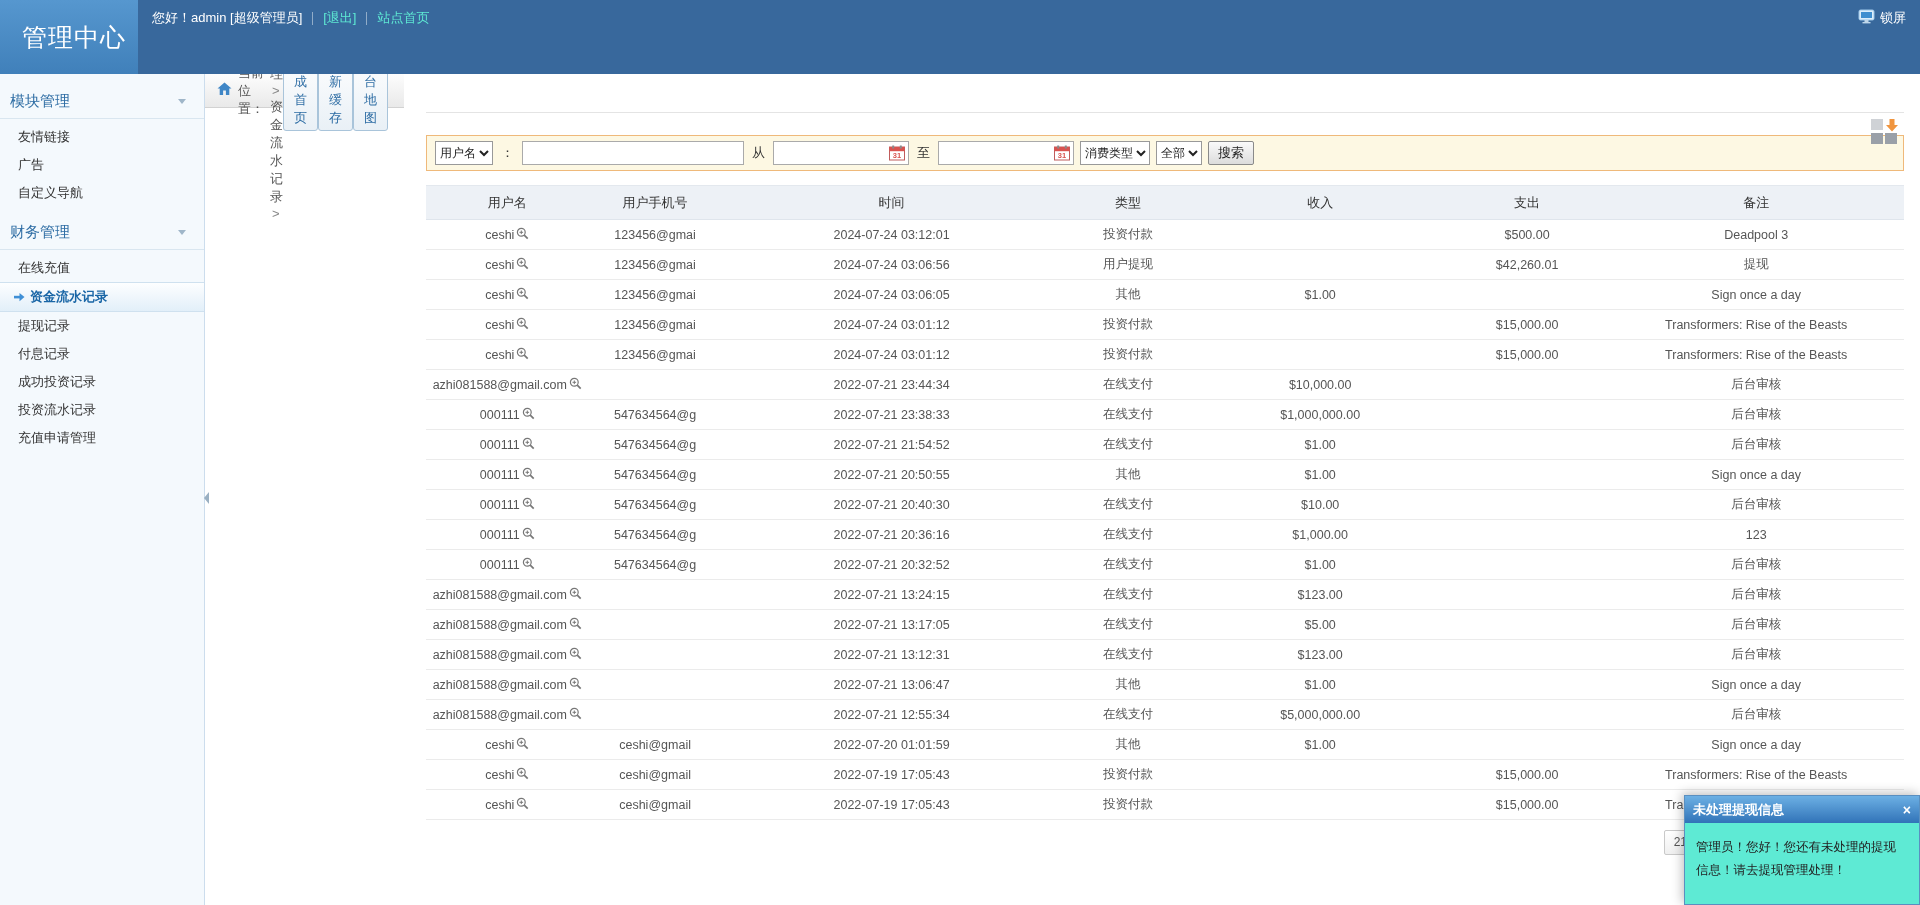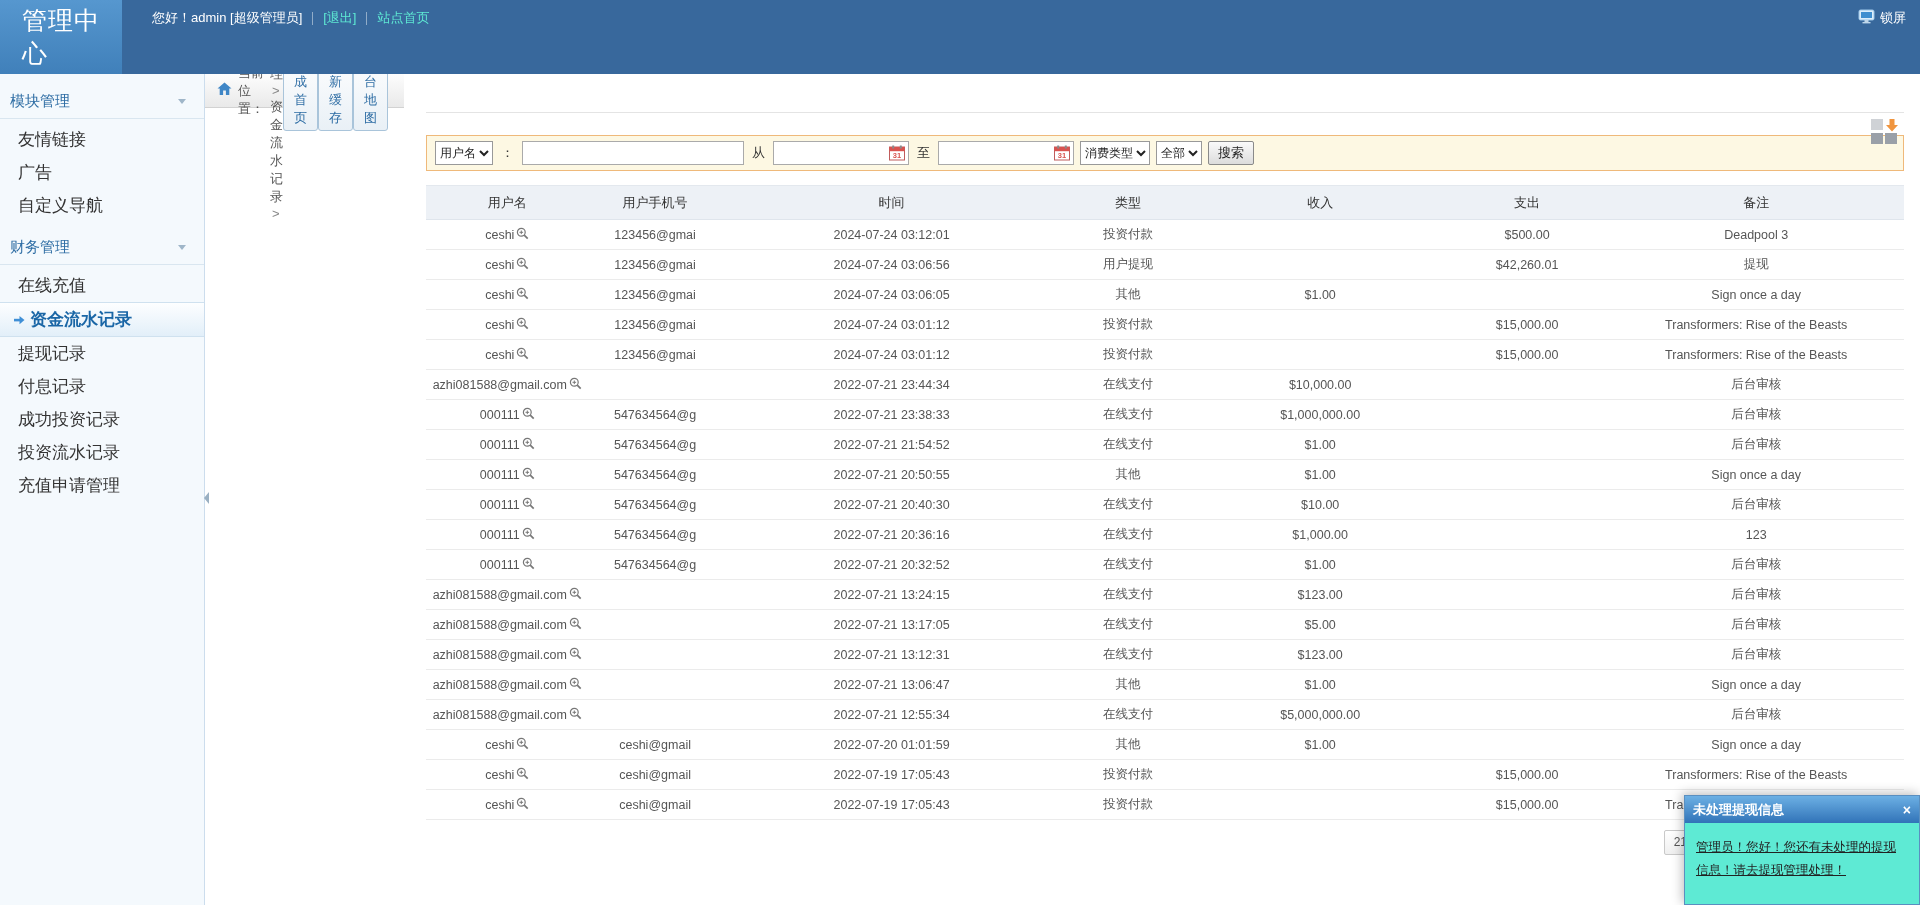--- a/index.html
+++ b/index.html
@@ -1,21 +1,21 @@
 <!DOCTYPE html>
 <html><head>
 <meta charset="utf-8">
 <style>
   * { margin:0; padding:0; box-sizing:border-box; }
   html,body { width:1920px; height:905px; overflow:hidden; background:#fff;
     font-family:"Liberation Sans","DejaVu Sans",sans-serif; font-size:13px; color:#333; }
 
   
   .header { position:relative; height:74px; background:#38689c; }
-  .logo { position:absolute; left:0; top:0; bottom:0; width:122px;
+  .logo { position:absolute; left:0; top:0; bottom:0; width:138px;
     background:linear-gradient(180deg,#5697cf,#4080ba); color:#fff;
     display:flex; align-items:center; padding-left:22px; font-size:25px; letter-spacing:1px; }
   .user-row { position:absolute; top:9px; left:152px; right:14px; display:flex; align-items:center;
     color:#fff; font-size:13px; }
   .user-row .sep { width:1px; height:13px; background:rgba(255,255,255,.45); margin:0 10px; }
   .user-row a { color:#5eead4; text-decoration:none; cursor:pointer; }
   .lock { margin-left:auto; display:flex; align-items:flex-end; gap:5px; cursor:pointer; }
   .tabs { position:absolute; left:152px; bottom:0; display:flex; align-items:flex-end; }
   .tab { display:inline-block; margin-right:7px; padding:7px 16px 7px;
     background:linear-gradient(180deg,#72a7d8,#3e76ab); border:1px solid #2f6496; border-bottom:none;
@@ -32,21 +32,21 @@
   
   .sidebar { position:relative; width:205px; flex:0 0 205px; background:#f4f9fd;
     border-right:1px solid #ccdded; padding-top:8px; }
   .sec-title { display:flex; align-items:center; justify-content:space-between;
     padding:10px 18px 7px 10px; border-bottom:1px solid #d9e6f0; cursor:pointer; }
   .sec-title-text { color:#2e6da4; font-size:15px; font-weight:normal; }
   .tri-down { width:0; height:0; border-left:4px solid transparent; border-right:4px solid transparent;
     border-top:5px solid #9fb6c9; }
   .sec-items { padding:4px 0 6px; }
   .side-item { display:flex; align-items:center; gap:5px; padding:5px 6px 5px 18px;
-    font-size:17px; color:#333; cursor:pointer; }
+    font-size:13px; color:#333; cursor:pointer; }
   .side-item .arrow { display:none; line-height:0; }
   .side-item.active { background:linear-gradient(180deg,#fdfeff,#e2eff9);
     border-top:1px solid #cfe1ef; border-bottom:1px solid #cfe1ef;
     color:#1a66a6; font-weight:bold; padding-left:14px; }
   .side-item.active .arrow { display:inline-block; }
   .collapse-handle { position:absolute; right:-5px; top:418px; width:0; height:0; cursor:pointer;
     border-top:6px solid transparent; border-bottom:6px solid transparent; border-right:5px solid #9ab0c2; }
 
   
   .main { flex:1; display:flex; flex-direction:row; min-width:0; }
@@ -95,21 +95,21 @@
   .pager-box { position:absolute; right:195px; top:2px; border:1px solid #c9c9c9; border-radius:2px;
     background:linear-gradient(180deg,#fff,#efefef); color:#555; font-size:12px; padding:3px 9px; }
 
   
   .popup { position:fixed; right:0; bottom:0; width:236px; height:110px; background:#5eead4;
     border:1px solid #5a8fc0; box-shadow:-2px -2px 10px rgba(0,0,0,.25); z-index:100; }
   .popup-head { height:27px; background:linear-gradient(180deg,#6cb0e4,#3173b8);
     display:flex; align-items:center; padding:0 8px; }
   .popup-title { color:#fff; font-size:13px; font-weight:bold; }
   .popup-close { margin-left:auto; color:#fff; font-size:14px; font-weight:bold; cursor:pointer; line-height:1; }
-  .popup-body { padding:13px 11px; font-size:12.5px; color:#222; line-height:1.85;text-decoration:underline; }
+  .popup-body { padding:13px 11px; font-size:12.5px; color:#222; line-height:1.85; }
 </style>
 </head>
 <body>
 
 <div class="header">
   <div class="logo">管理中心</div>
   <div class="user-row">
     <span>您好！admin [超级管理员]</span>
     <span class="sep"></span>
     <a>[退出]</a>

